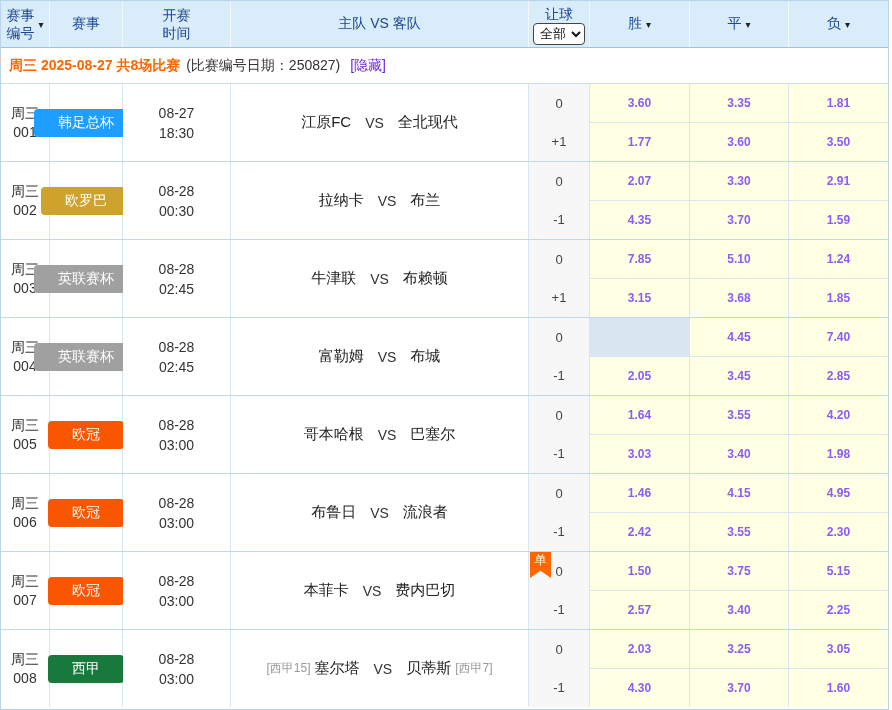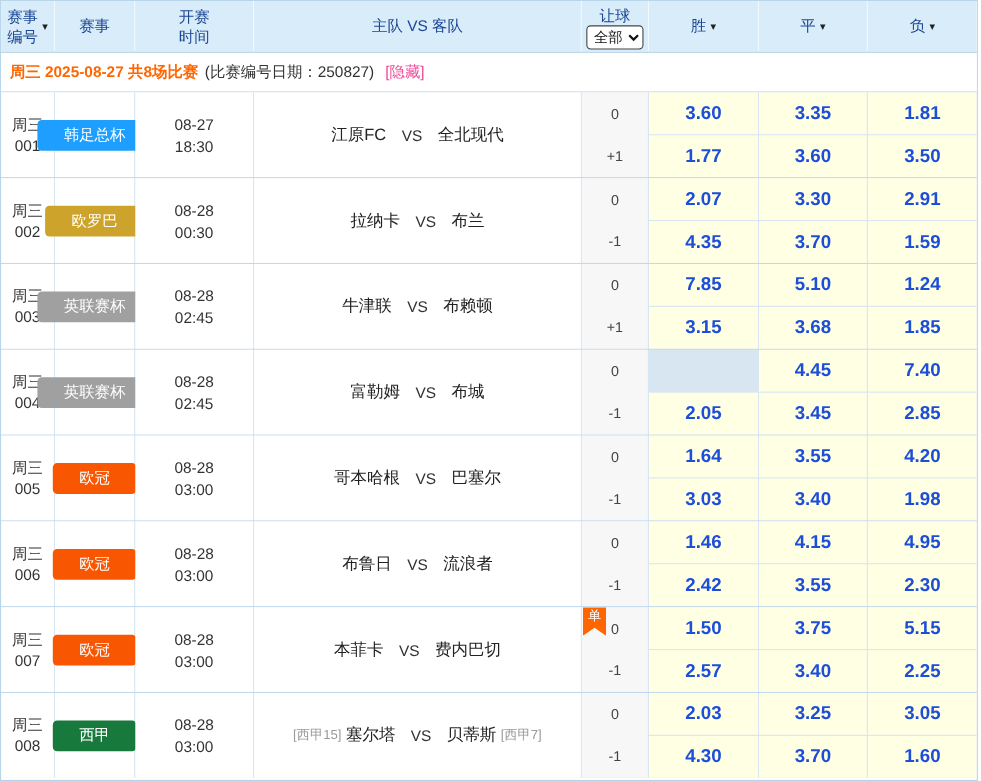--- a/index.html
+++ b/index.html
@@ -28,21 +28,21 @@
     padding: 1px 2px; height: 22px; width: 52px; color: #111; text-align: right;
   }
 
   
   .subheader {
     height: 36px; background: #fff; border-bottom: 1px solid #C9DDEF;
     display: flex; align-items: center; padding-left: 8px; font-size: 14px;
   }
   .sub-orange { color: #FF6600; font-weight: bold; }
   .sub-plain  { color: #333; margin-left: 6px; }
-  .sub-link   { color: #ec4899; margin-left: 10px; cursor: pointer; }
+  .sub-link   { color: #6d28d9; margin-left: 10px; cursor: pointer; }
 
   
   .match-block {
     display: grid;
     grid-template-columns: 48px 72px 107px 297px 60px 99px 98px 99px;
     grid-template-rows: 38px 38px;
     gap: 1px;
     background: #D8E6F2;            
     border-bottom: 1px solid #BFD9EE;
   }
@@ -74,21 +74,21 @@
     font-size: 13px; color: #444; background: #F7F7F7; position: relative;
   }
   .single-tag {
     position: absolute; top: 0; left: 1px; width: 21px; height: 26px;
     background: #FF6600; color: #fff; font-size: 12px; line-height: 17px;
     display: flex; justify-content: center; align-items: flex-start;
     clip-path: polygon(0 0, 100% 0, 100% 100%, 50% 72%, 0 100%);
   }
   .single-tag:empty { display: none; }
 
-  .odd { background: #FFFFE3; font-weight: bold; font-size: 17px; color: #1d4ed8; cursor: pointer; }
+  .odd { background: #FFFFE3; font-weight: bold; font-size: 12px; color: #8b5cf6; cursor: pointer; }
 </style>
 </head>
 <body>
 
 <div class="wrap">
 
   <div class="header-row">
     <div class="hcell">
       <div class="h-lines">
         <span>赛事</span>

